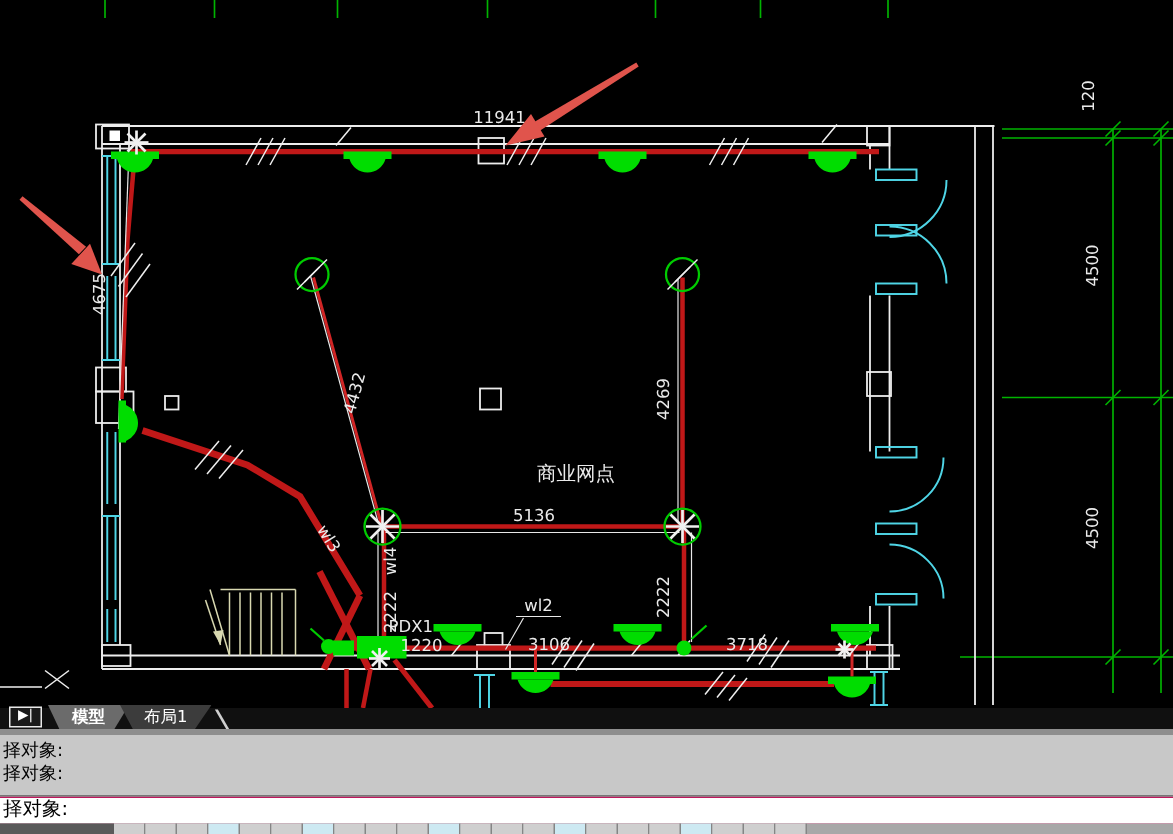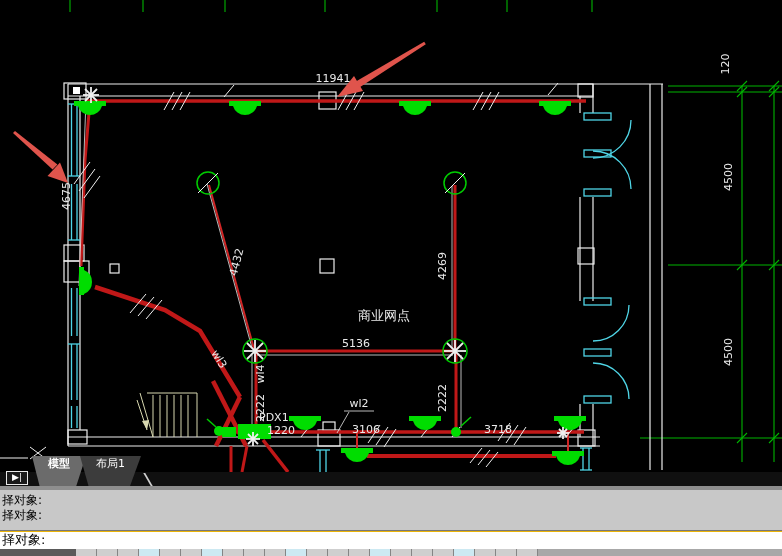--- a/index.html
+++ b/index.html
@@ -1,16 +1,16 @@
 <!DOCTYPE html>
 <html><head>
 <meta charset="utf-8">
 <style>
   html,body{margin:0;padding:0;background:#222;}
-  .screen{position:relative;width:782px;height:556px;overflow:hidden;background:#eab308;
+  .screen{position:relative;width:782px;height:556px;overflow:hidden;background:#be185d;
           font-family:"DejaVu Sans",sans-serif;}
   
   svg.canvas{position:absolute;left:0;top:0;display:block;background:#000;}
   .wall{stroke:#ededed;stroke-width:1.2;fill:none;}
   .wallfill{fill:#ffffff;stroke:none;}
   .win{stroke:#4fd5e6;stroke-width:1.3;fill:none;}
   .stair{stroke:#d8d8b0;stroke-width:1;fill:none;}
   .gdim{stroke:#00b400;stroke-width:1.1;fill:none;}
   .wire{stroke:#c01818;fill:none;}
   .wire2{stroke:#d02525;fill:none;}
@@ -21,21 +21,21 @@
   .dimln{stroke:#e8e8e8;stroke-width:.8;fill:none;}
   .arrow{fill:#e0544c;stroke:none;}
   .txt{fill:#eaeaea;font:11px "DejaVu Sans",sans-serif;}
   .txtm{text-anchor:middle;}
   .cjk{font-size:13px;}
   
   .tabbar{position:absolute;left:0;top:472px;width:782px;height:18px;background:#101010;
           border-bottom:4px solid #8e8e8e;box-sizing:border-box;display:flex;align-items:flex-end;}
   .tabnav{width:20px;height:12px;margin:0 4px 1px 6px;border:1px solid #e8e8e8;color:#fff;
           font:9px "DejaVu Sans",sans-serif;line-height:11px;text-align:center;background:#1a1a1a;}
-  .tab{height:30px;line-height:13px;color:#fff;background:#3c3c3c;padding:0 16px;margin-right:-6px;
+  .tab{height:16px;line-height:13px;color:#fff;background:#3c3c3c;padding:0 16px;margin-right:-6px;
        font:11px "DejaVu Sans",sans-serif;clip-path:polygon(0 0,100% 0,82% 100%,14% 100%);}
   .tab.active{background:#6b6b6b;font-weight:bold;}
   .tabslash{width:2px;height:13px;background:#cfcfcf;transform:skewX(30deg);margin-left:12px;}
   .cmdhist{position:absolute;left:0;top:490px;width:782px;height:41px;background:#c8c8c8;
            border-bottom:1px solid #777;box-sizing:border-box;color:#000;
            font:12px "DejaVu Sans",sans-serif;line-height:15px;padding:3px 0 0 2px;}
   .cmdin{position:absolute;left:0;top:532px;width:782px;height:17px;background:#fff;color:#000;
          font:13px "DejaVu Sans",sans-serif;line-height:16px;padding-left:2px;box-sizing:border-box;}
   .statusbar{position:absolute;left:0;top:549px;width:782px;height:7px;background:#a8a8a8;display:flex;}
   .st-left{width:76px;height:7px;background:#5a5a5a;}

